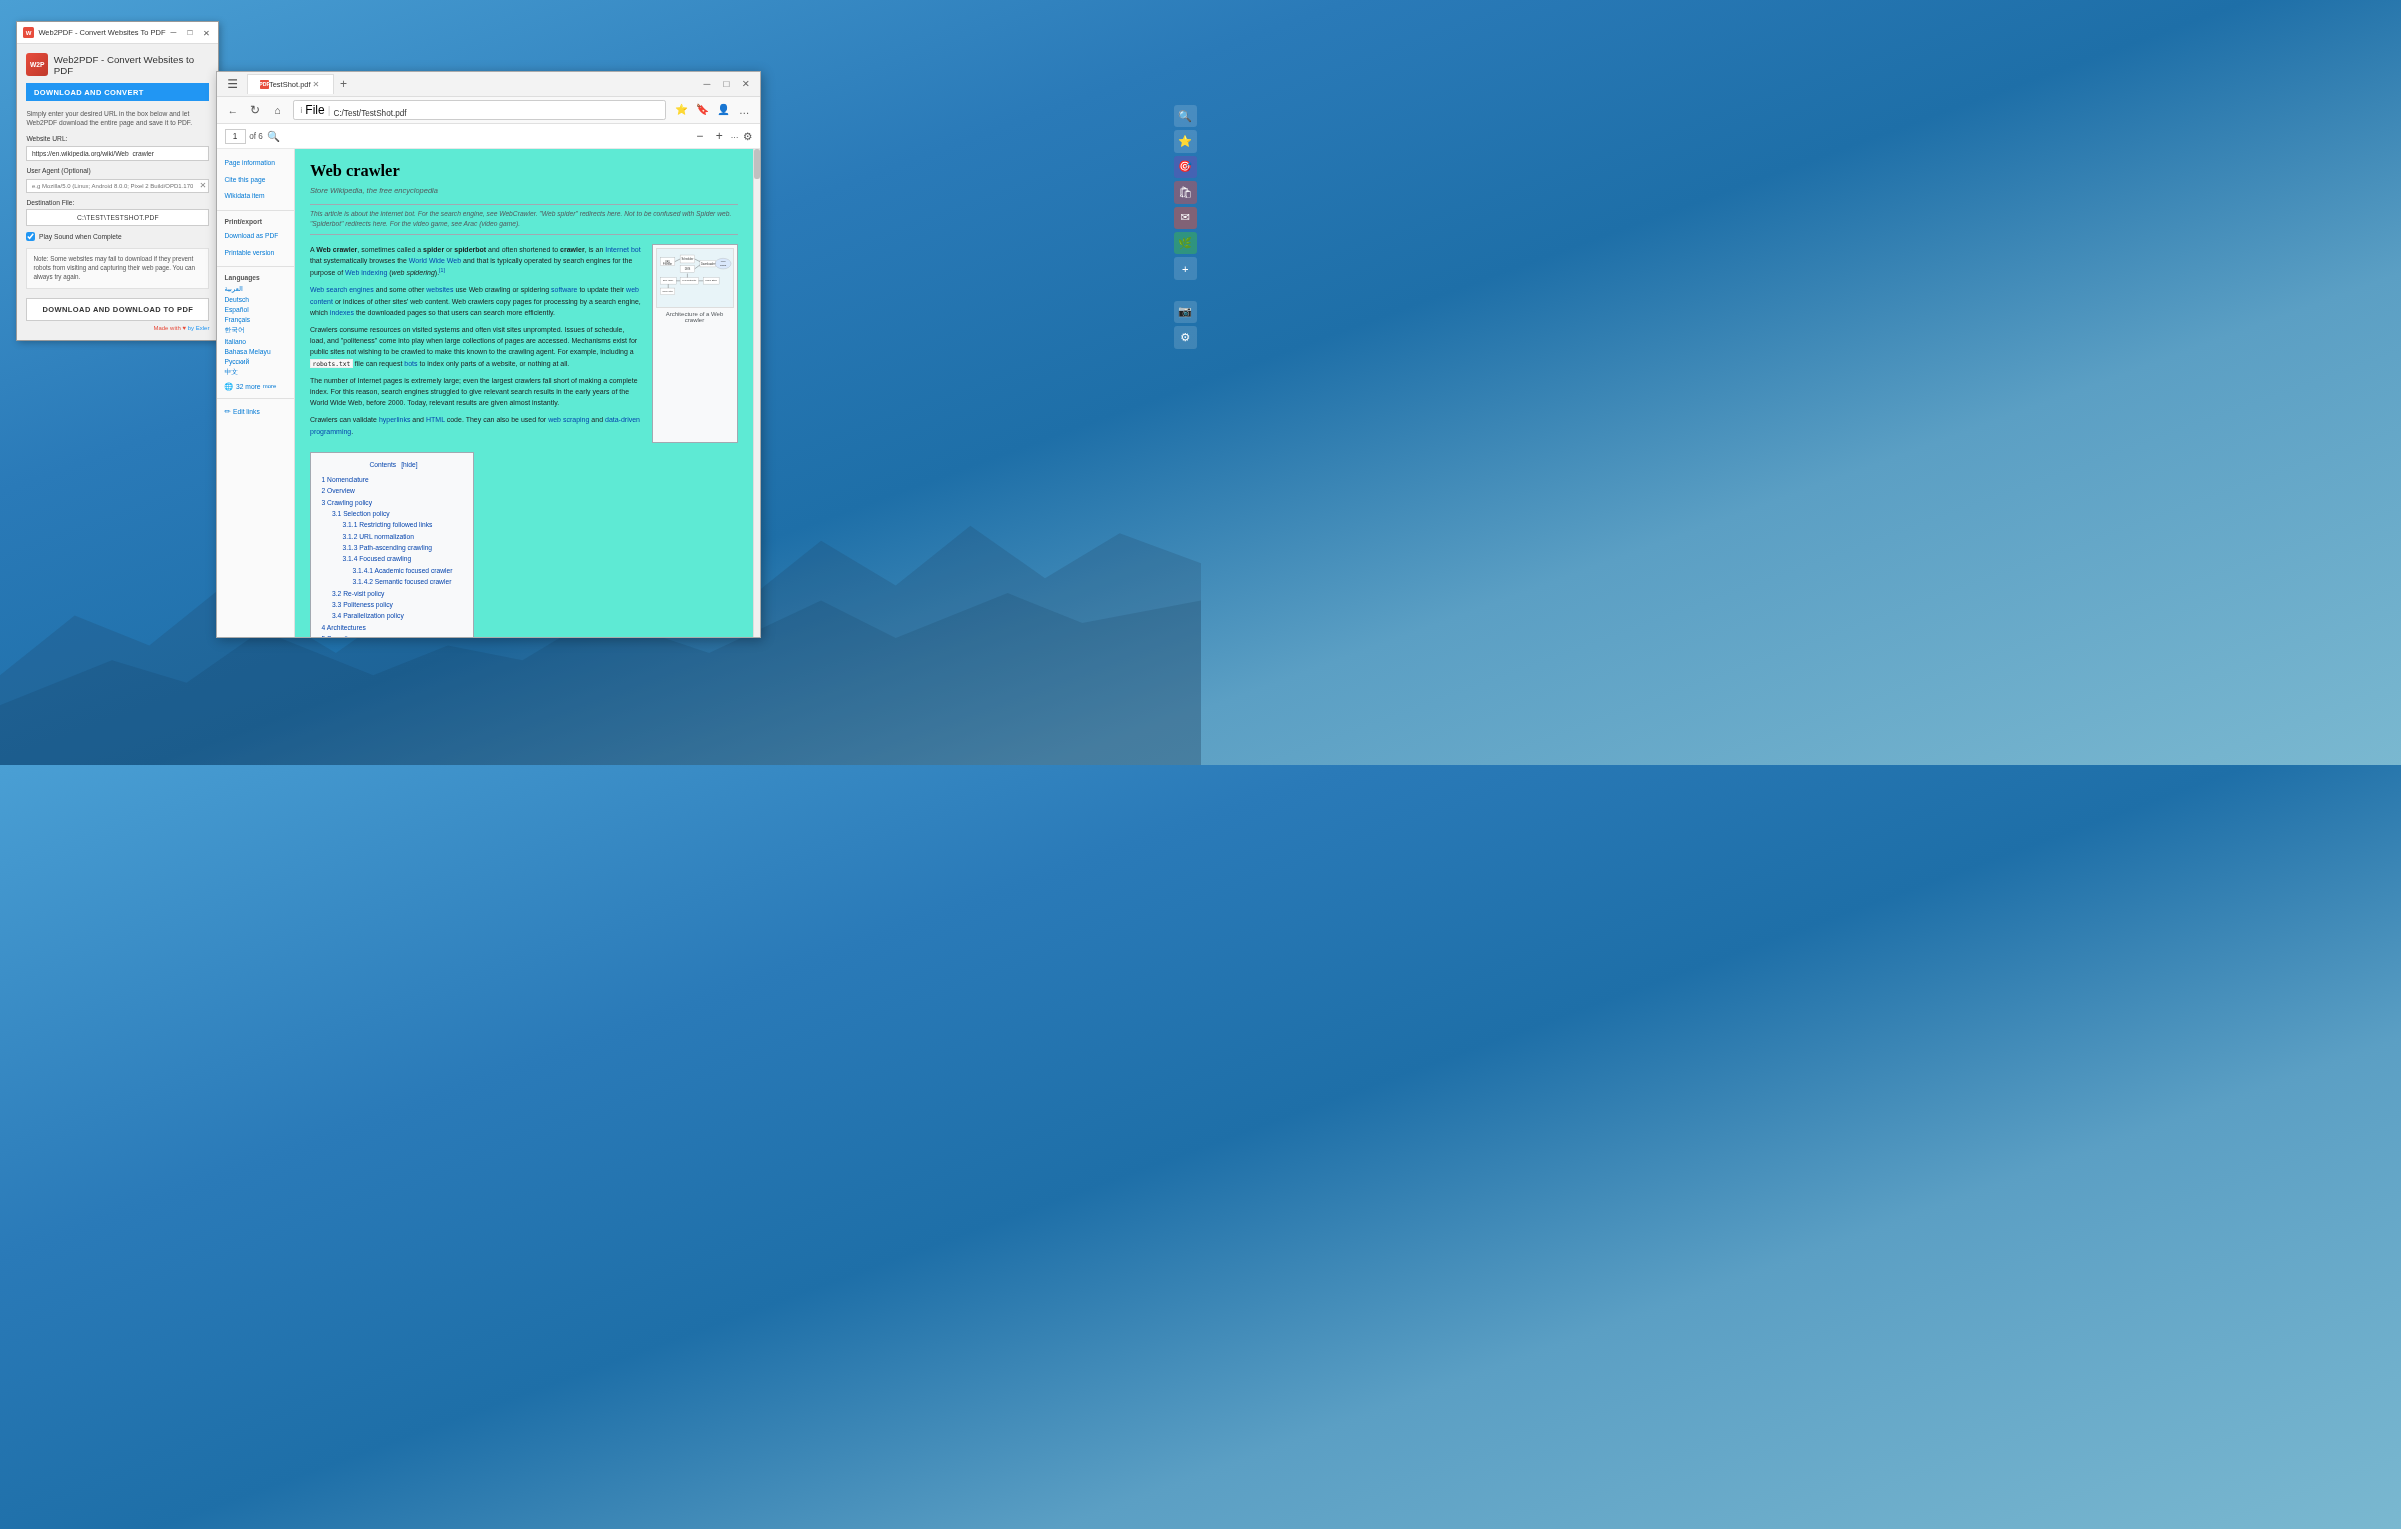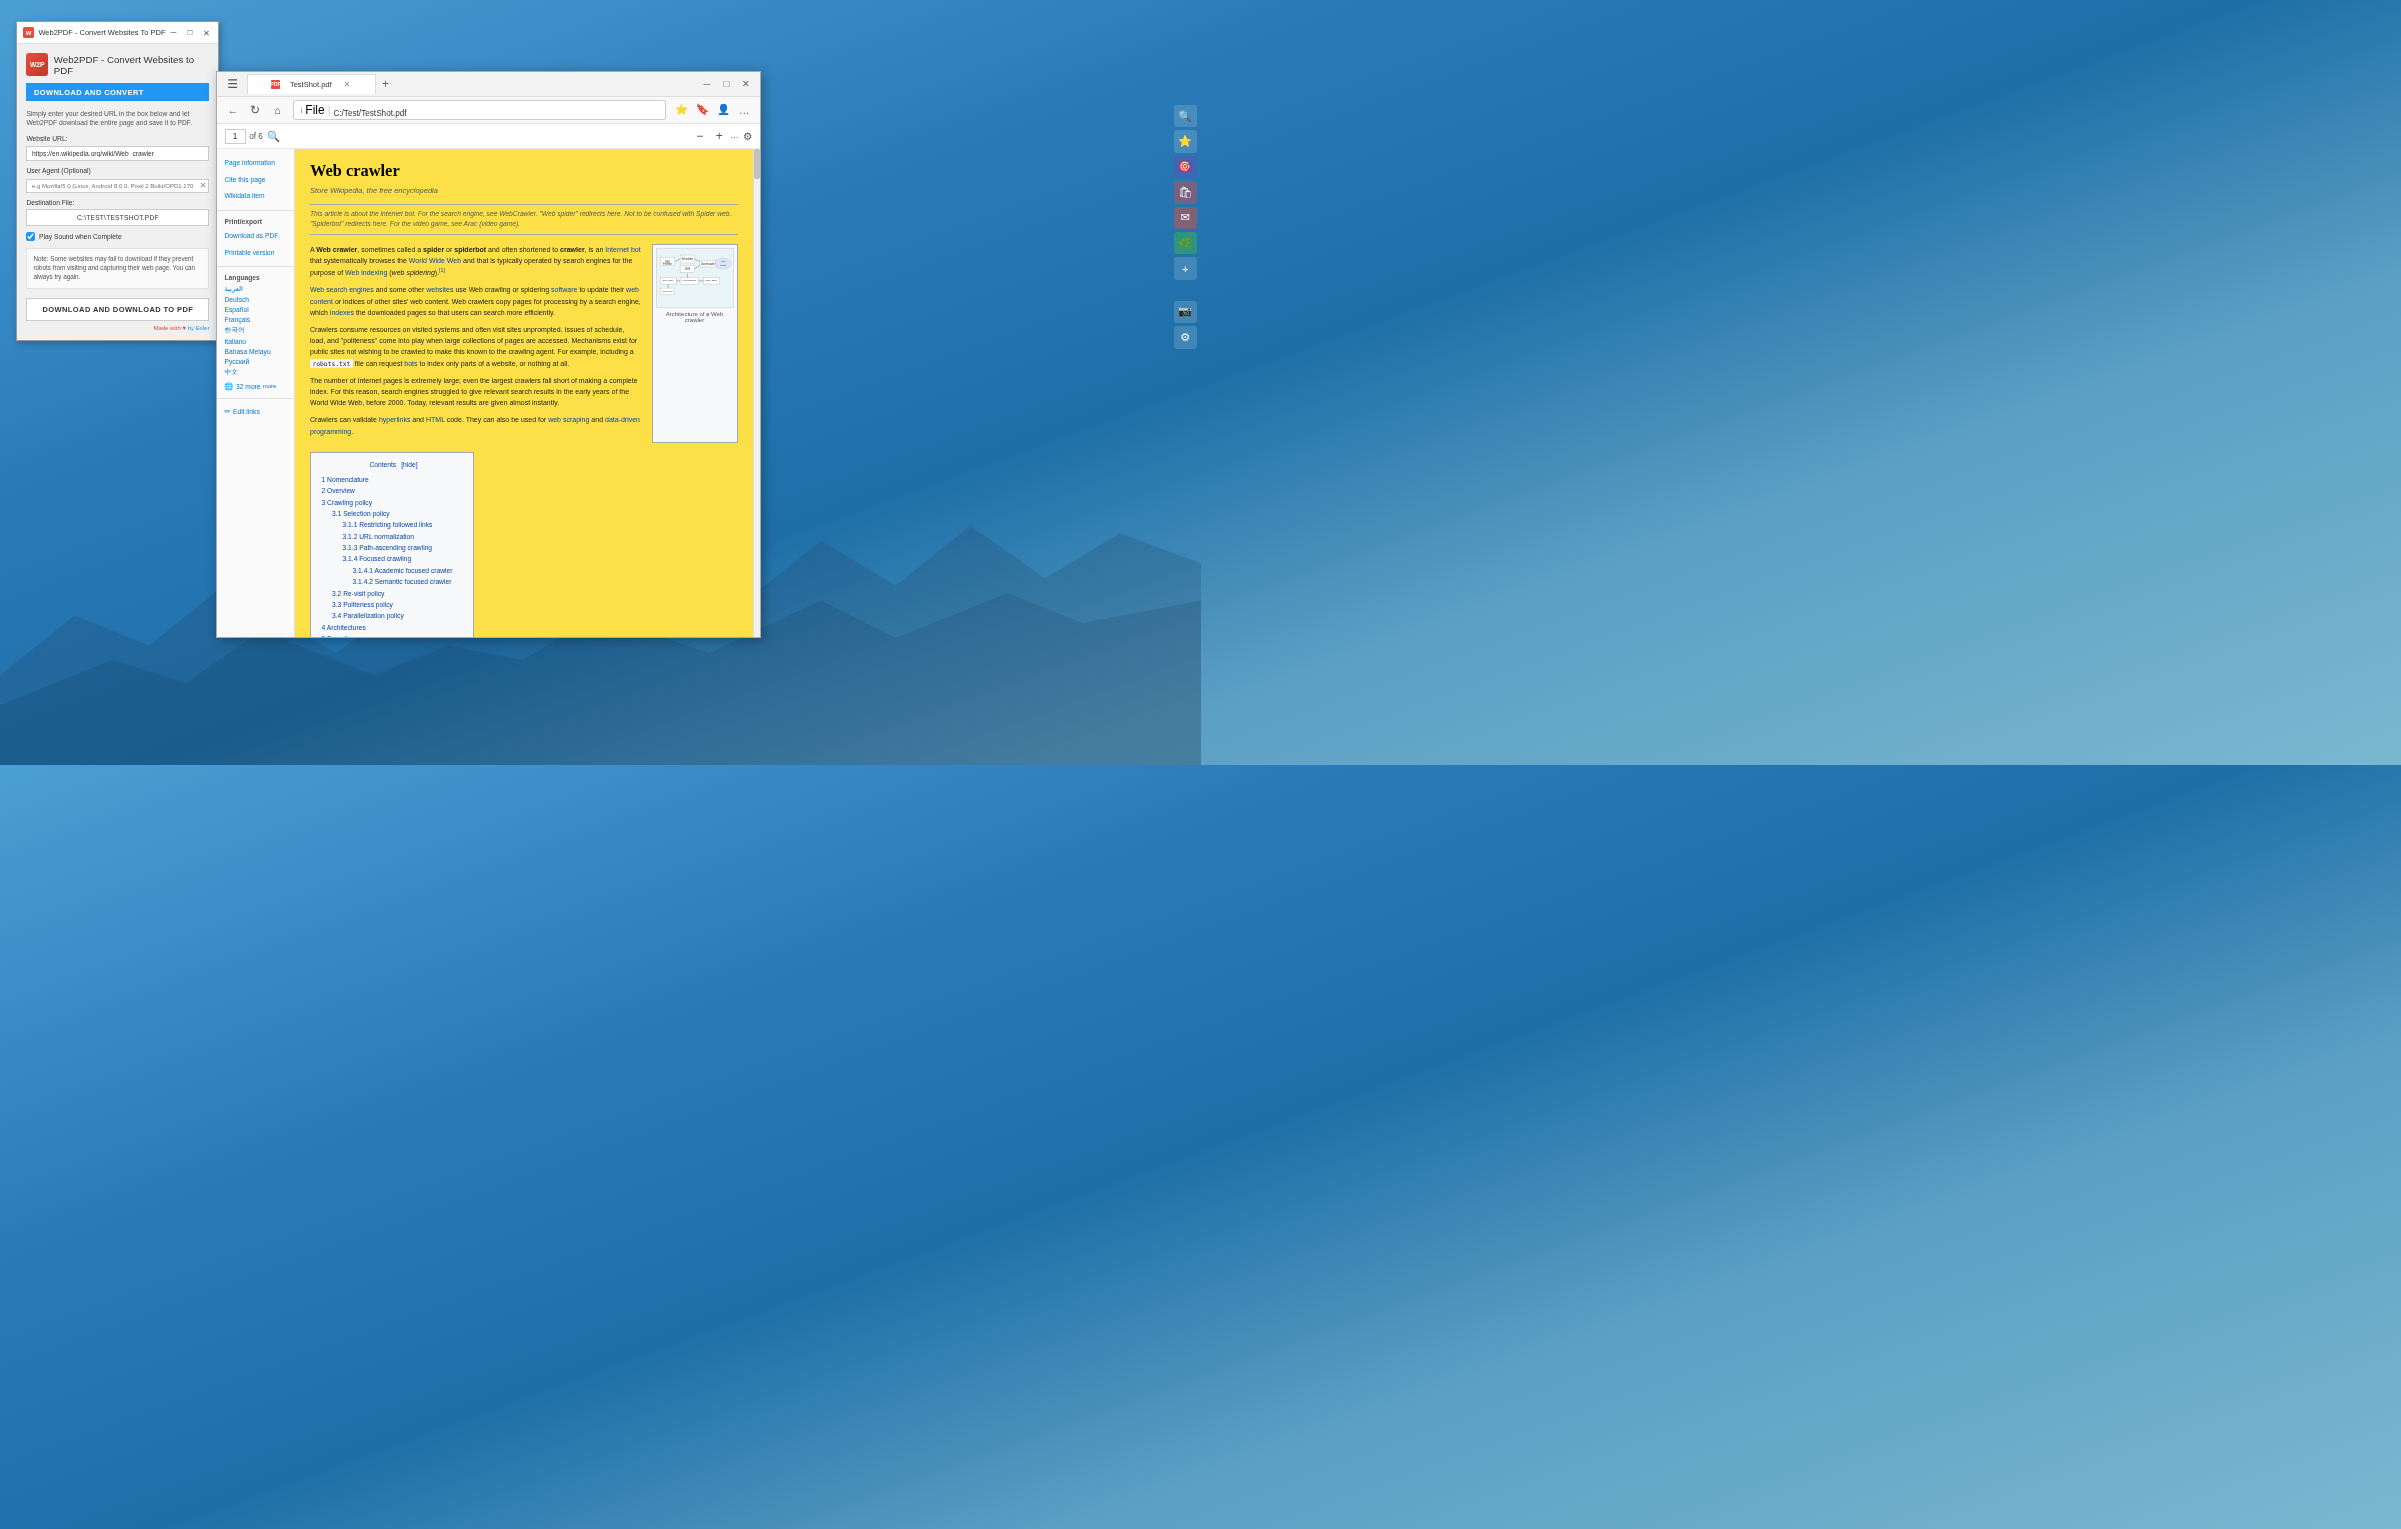--- a/index.html
+++ b/index.html
@@ -265,24 +265,24 @@
       flex: 1;
       gap: 3px;
     }
 
     .pdf-tab {
       display: flex;
       align-items: center;
       background: #fff;
       border: 0.7px solid #ddd;
       border-bottom: none;
-      padding: 3px 23px;
+      padding: 3px 12px;
       font-size: 7.5px;
       color: #333;
-      gap: 10px;
+      gap: 0;
       height: 19.4px;
       cursor: pointer;
       justify-content: flex-end;
     }
 
     .pdf-tab .pdf-tab-icon {
       width: 9px;
       height: 9px;
       background: #e74c3c;
       border-radius: 0.7px;
@@ -520,21 +520,21 @@
       cursor: pointer;
       display: flex;
       align-items: center;
       gap: 2.2px;
     }
 
     .pdf-main-content {
       flex: 1;
       overflow-y: auto;
       padding: 12px 15px;
-      background: #fde047;
+      background: #5eead4;
     }
 
     .pdf-scrollbar {
       width: 7.5px;
       background: #f0f0f0;
       border-left: 0.7px solid #ddd;
       position: relative;
     }
 
     .pdf-scrollbar-thumb {

